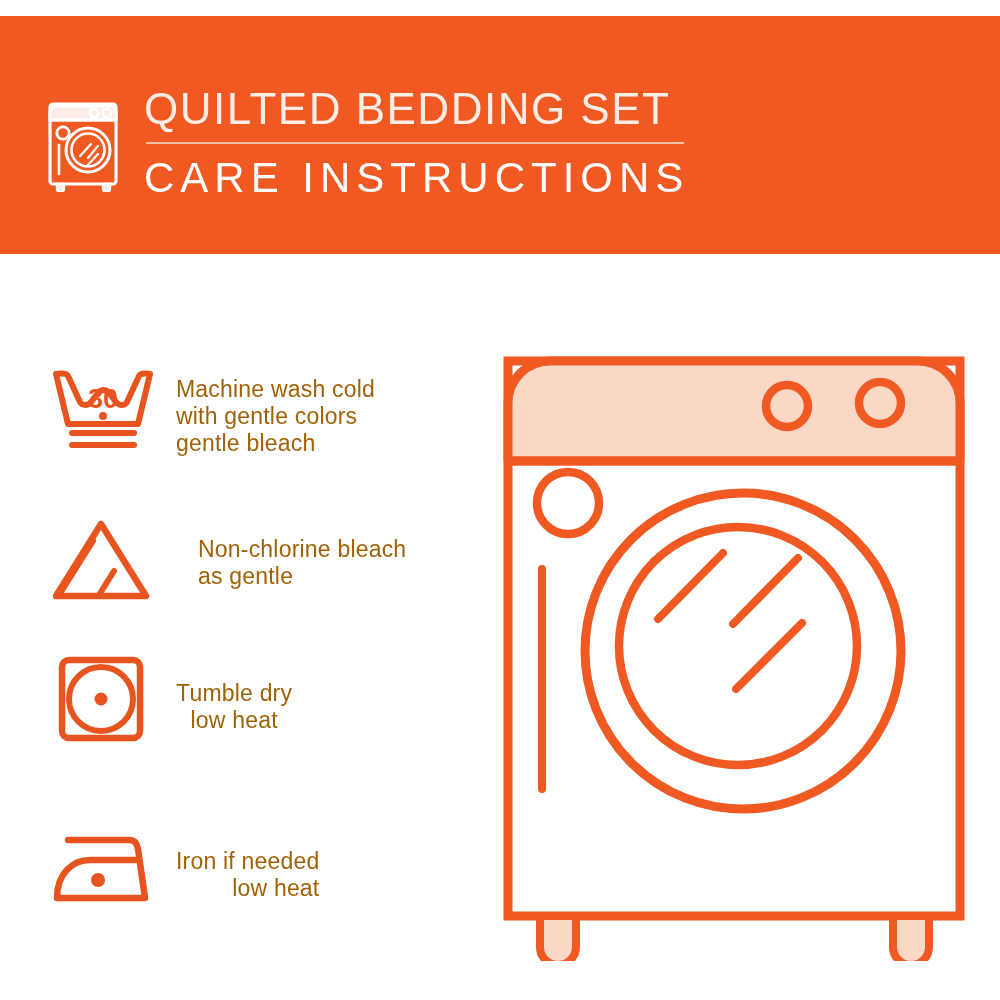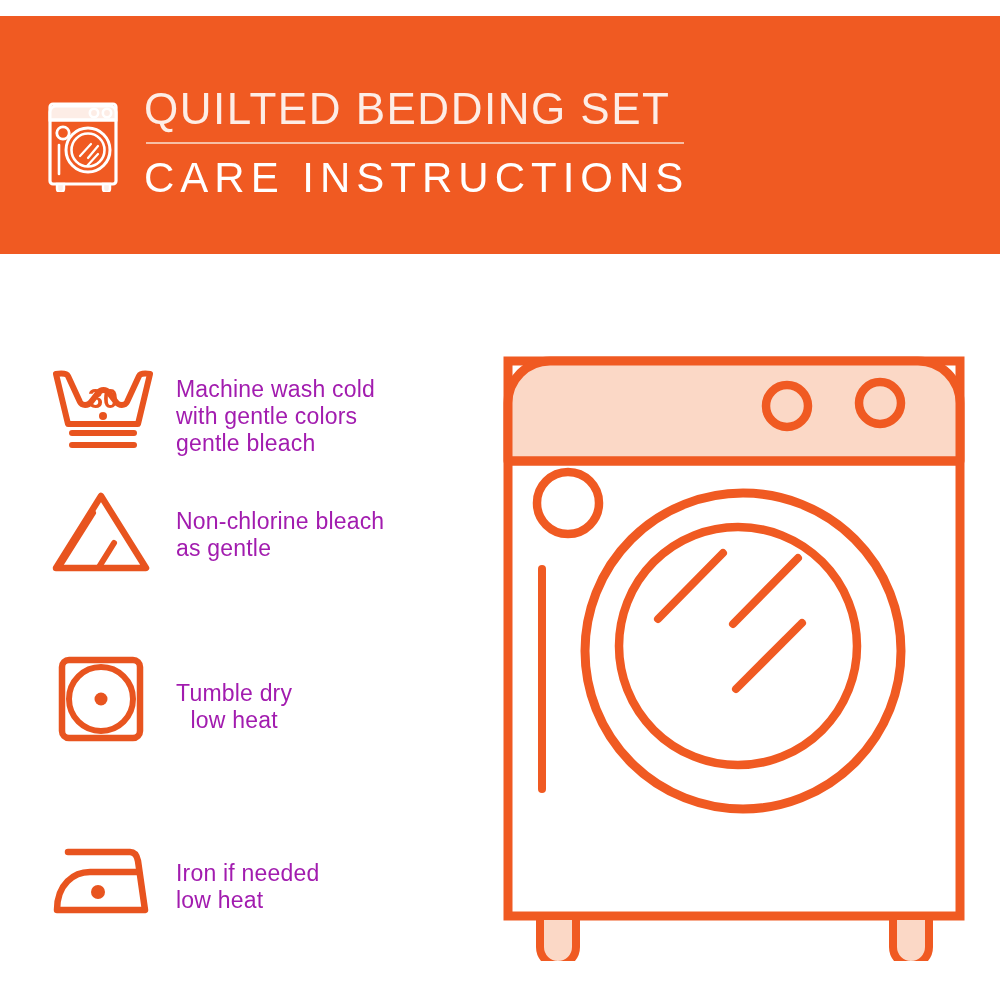--- a/index.html
+++ b/index.html
@@ -85,38 +85,38 @@
 
   .care-row {
     position: absolute;
     left: 46px;
     width: 430px;
     display: flex;
     align-items: flex-start;
   }
 
   .care-row-1 { top: 108px; }
-  .care-row-2 { top: 232px; }
+  .care-row-2 { top: 260px; gap: 22px; }
   .care-row-3 { top: 398px; text-align: center; }
-  .care-row-4 { top: 580px; }
+  .care-row-4 { top: 568px; text-align: right; }
 
   .care-symbol {
     width: 130px;
     flex: 0 0 130px;
     display: flex;
     align-items: center;
     justify-content: flex-start;
   }
 
   .care-text {
     font-family: "Liberation Sans", sans-serif;
     font-size: 23px;
     line-height: 27px;
     font-weight: 500;
-    color: #a21caf;
+    color: #a16207;
     padding-top: 8px;
     letter-spacing: 0.2px;
   }
   .care-row-1 .care-text { padding-top: 14px; }
   .care-row-2 .care-text { padding-top: 22px; }
   .care-row-3 .care-text { padding-top: 28px; }
   .care-row-4 .care-text { padding-top: 26px; }
 
   .care-text div { white-space: nowrap; }
 

